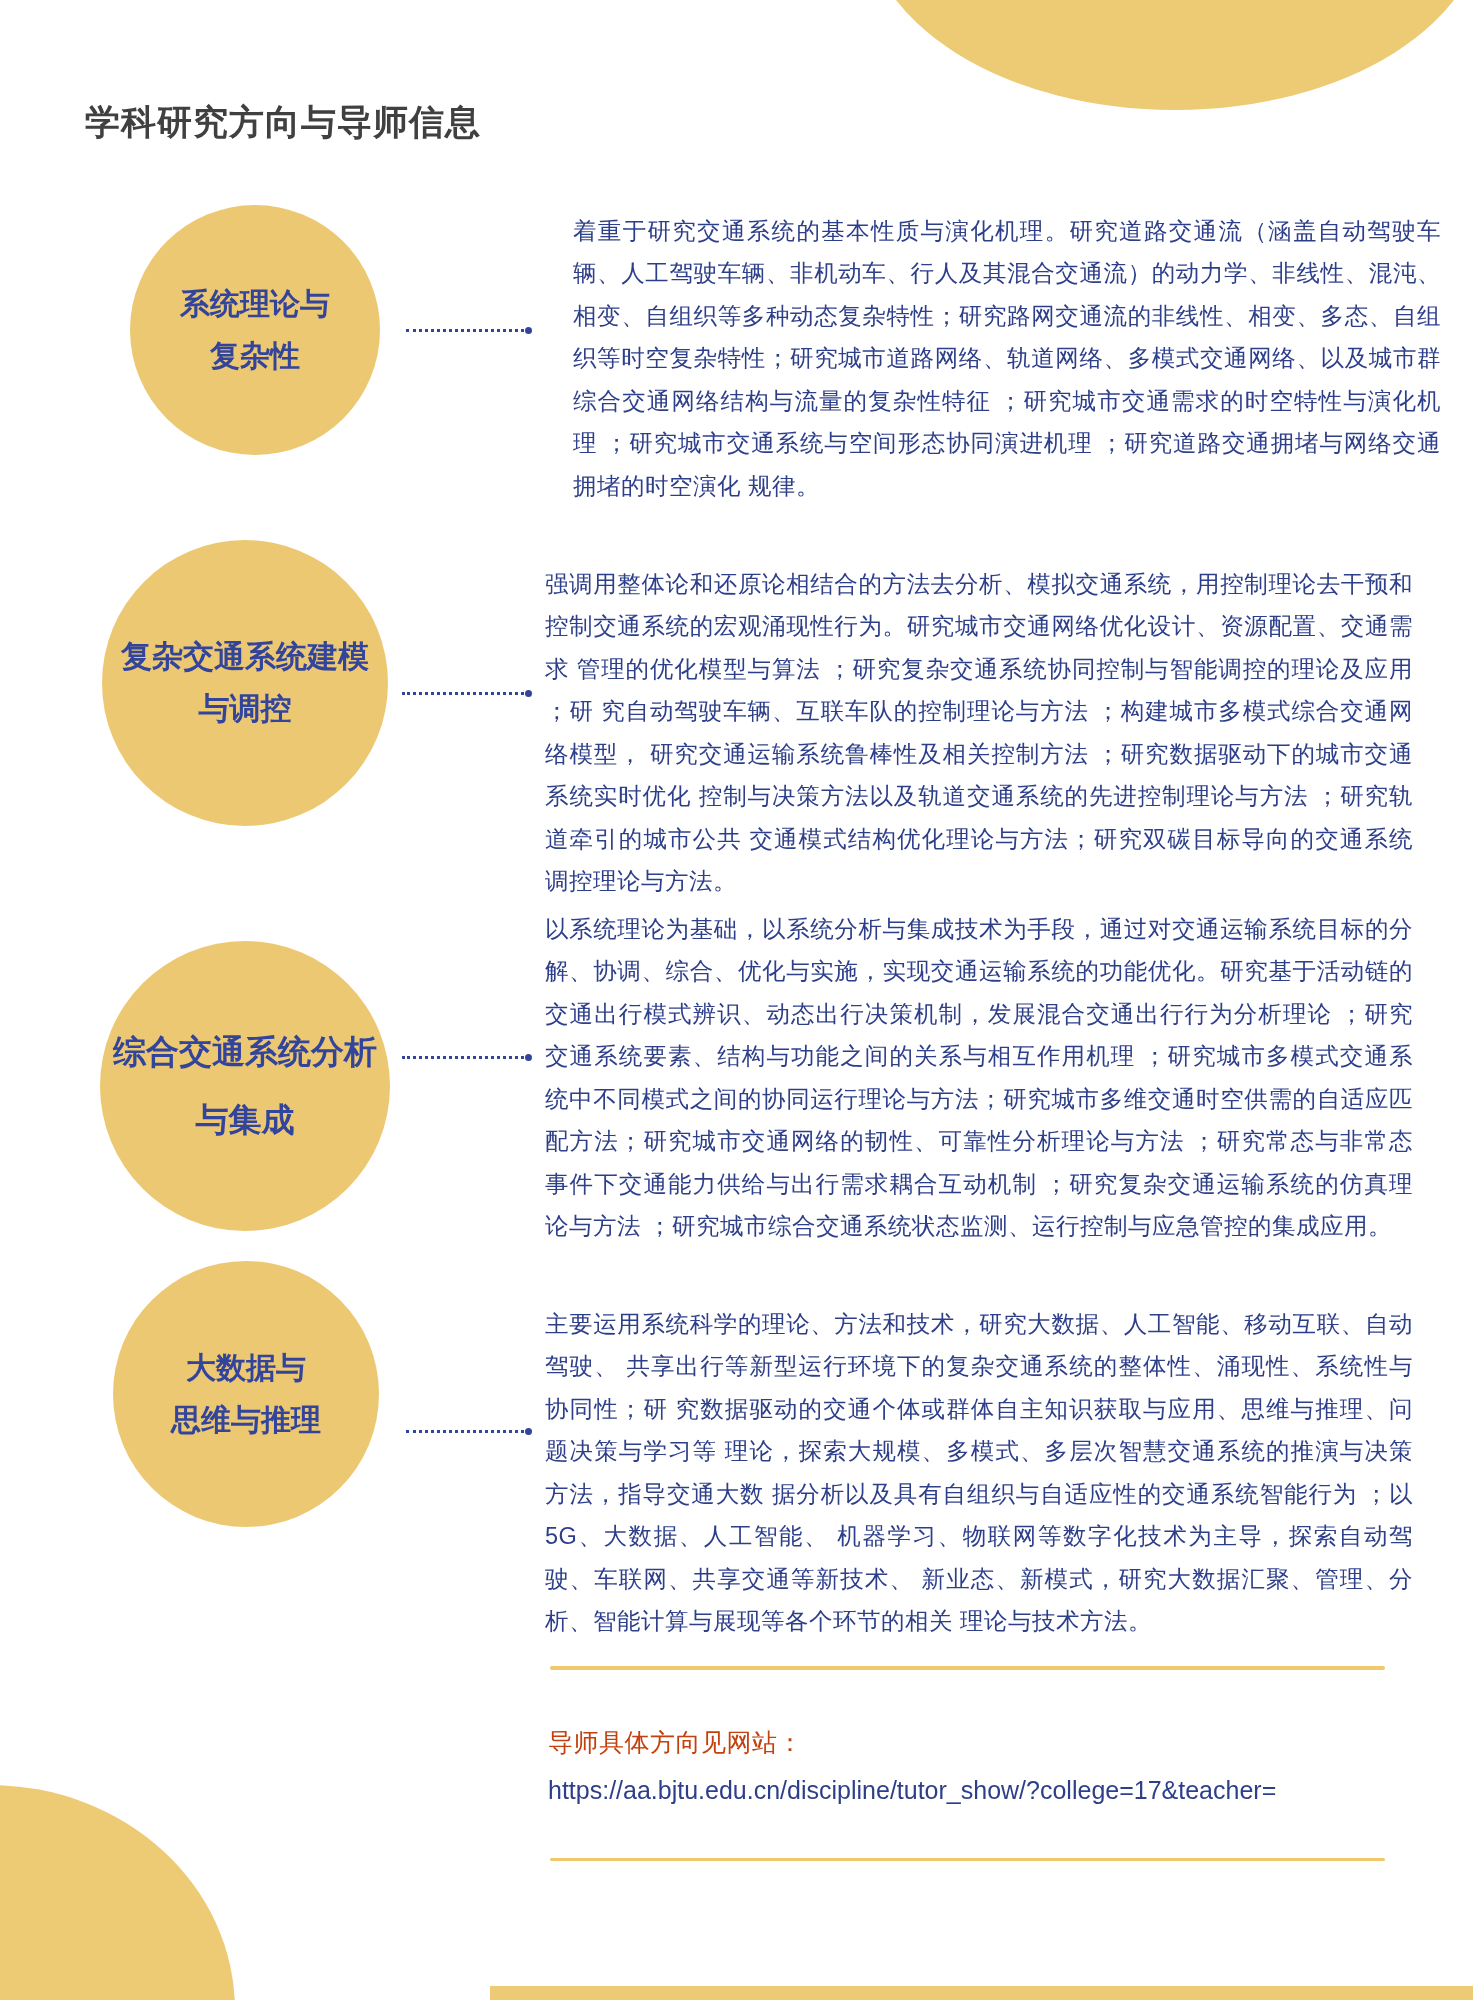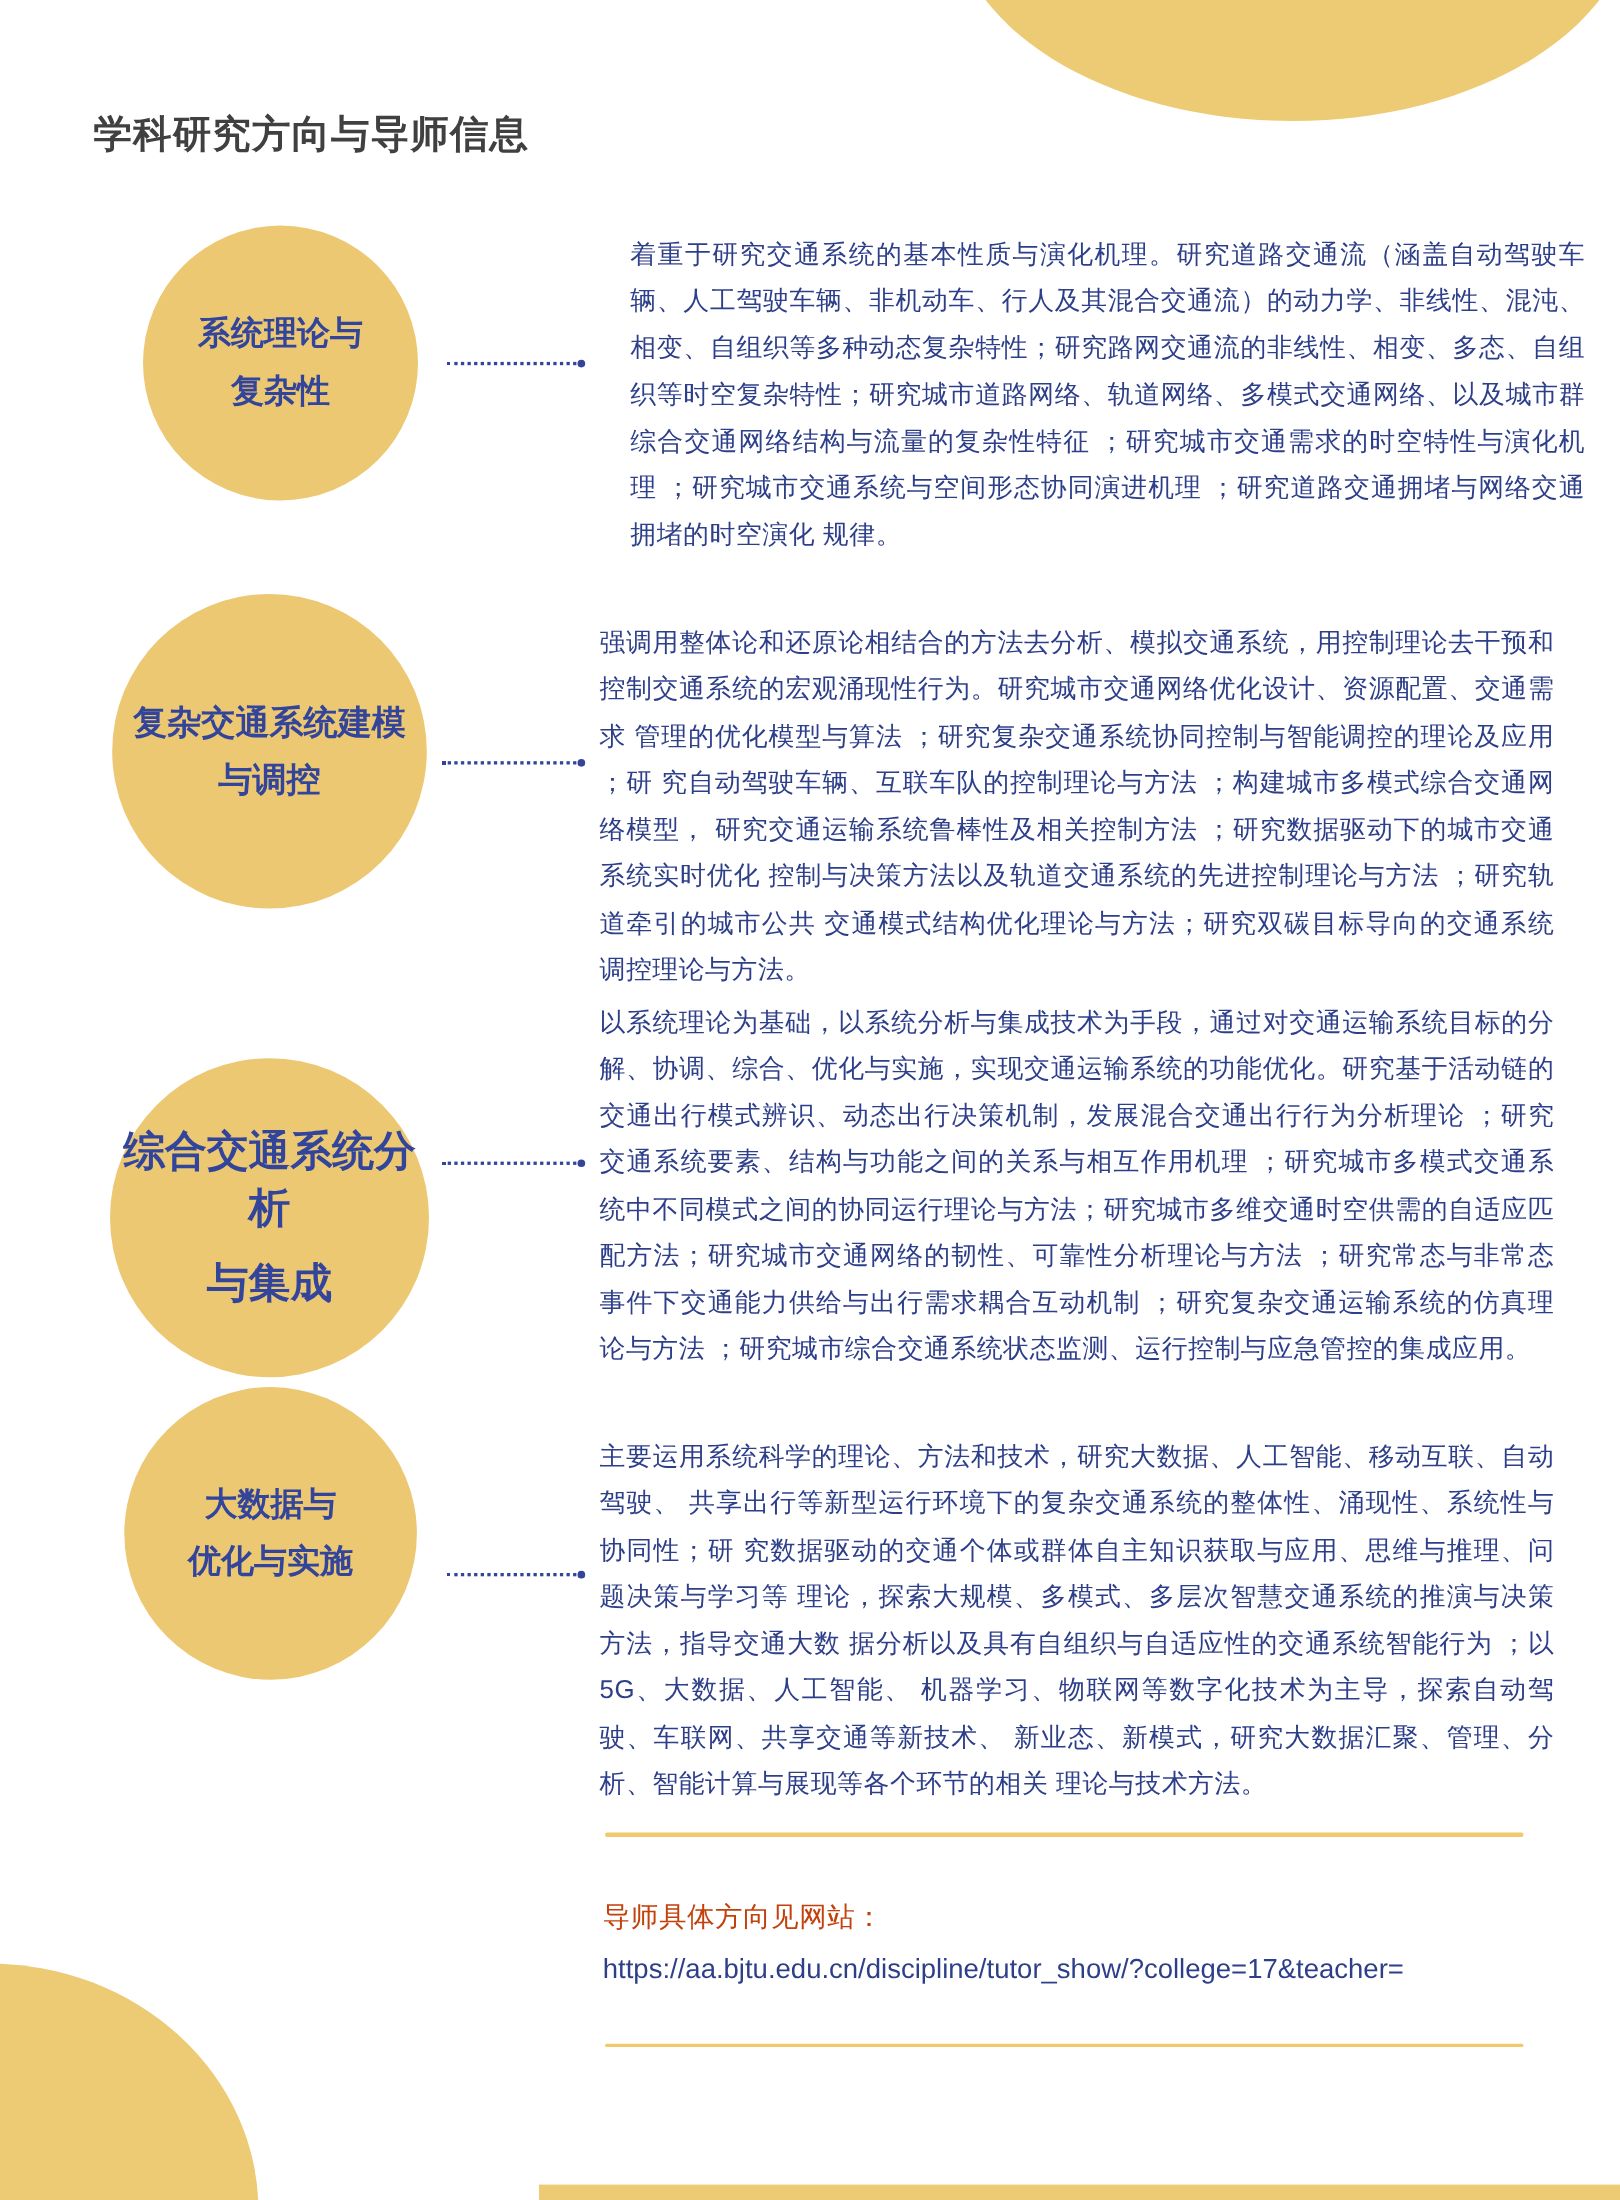--- a/index.html
+++ b/index.html
@@ -23,21 +23,21 @@
   }
 
   .circle{
     position:absolute;border-radius:50%;background:#edc873;
     display:flex;flex-direction:column;align-items:center;justify-content:center;
     text-align:center;color:#33459a;font-weight:700;
   }
   .circle .l1,.circle .l2{line-height:52px;}
   .circle-1{left:130px;top:205px;width:250px;height:250px;font-size:30px;}
   .circle-2{left:102px;top:540px;width:286px;height:286px;font-size:31px;text-align:center;}
-  .circle-3{left:100px;top:962px;width:290px;height:290px;font-size:38px;gap:16px;}
+  .circle-3{left:100px;top:941px;width:290px;height:290px;font-size:33px;gap:16px;}
   .circle-4{left:113px;top:1261px;width:266px;height:266px;font-size:30px;}
 
   .connector{
     position:absolute;height:0;
     border-top:3px dotted #33459a;
   }
   .connector::after{
     content:"";position:absolute;right:-8px;top:-5px;
     width:7px;height:7px;border-radius:50%;background:#33459a;
   }
@@ -98,21 +98,21 @@
 
   <div class="circle circle-3">
     <span class="l1">综合交通系统分析</span>
     <span class="l2">与集成</span>
   </div>
   <div class="connector conn-3"></div>
   <p class="para para-3">以系统理论为基础，以系统分析与集成技术为手段，通过对交通运输系统目标的分解、协调、综合、优化与实施，实现交通运输系统的功能优化。研究基于活动链的交通出行模式辨识、动态出行决策机制，发展混合交通出行行为分析理论 ；研究交通系统要素、结构与功能之间的关系与相互作用机理 ；研究城市多模式交通系统中不同模式之间的协同运行理论与方法；研究城市多维交通时空供需的自适应匹配方法；研究城市交通网络的韧性、可靠性分析理论与方法 ；研究常态与非常态事件下交通能力供给与出行需求耦合互动机制 ；研究复杂交通运输系统的仿真理论与方法 ；研究城市综合交通系统状态监测、运行控制与应急管控的集成应用。</p>
 
   <div class="circle circle-4">
     <span class="l1">大数据与</span>
-    <span class="l2">优化与实施</span>
+    <span class="l2">思维与推理</span>
   </div>
   <div class="connector conn-4"></div>
   <p class="para para-4">主要运用系统科学的理论、方法和技术，研究大数据、人工智能、移动互联、自动驾驶、 共享出行等新型运行环境下的复杂交通系统的整体性、涌现性、系统性与协同性；研 究数据驱动的交通个体或群体自主知识获取与应用、思维与推理、问题决策与学习等 理论，探索大规模、多模式、多层次智慧交通系统的推演与决策方法，指导交通大数 据分析以及具有自组织与自适应性的交通系统智能行为 ；以 5G、大数据、人工智能、 机器学习、物联网等数字化技术为主导，探索自动驾驶、车联网、共享交通等新技术、 新业态、新模式，研究大数据汇聚、管理、分析、智能计算与展现等各个环节的相关 理论与技术方法。</p>
 
   <div class="rule rule-top"></div>
   <div class="footer-note">导师具体方向见网站：</div>
   <a class="footer-url" href="#">https://aa.bjtu.edu.cn/discipline/tutor_show/?college=17&amp;teacher=</a>
   <div class="rule rule-bottom"></div>
 
 </div>

